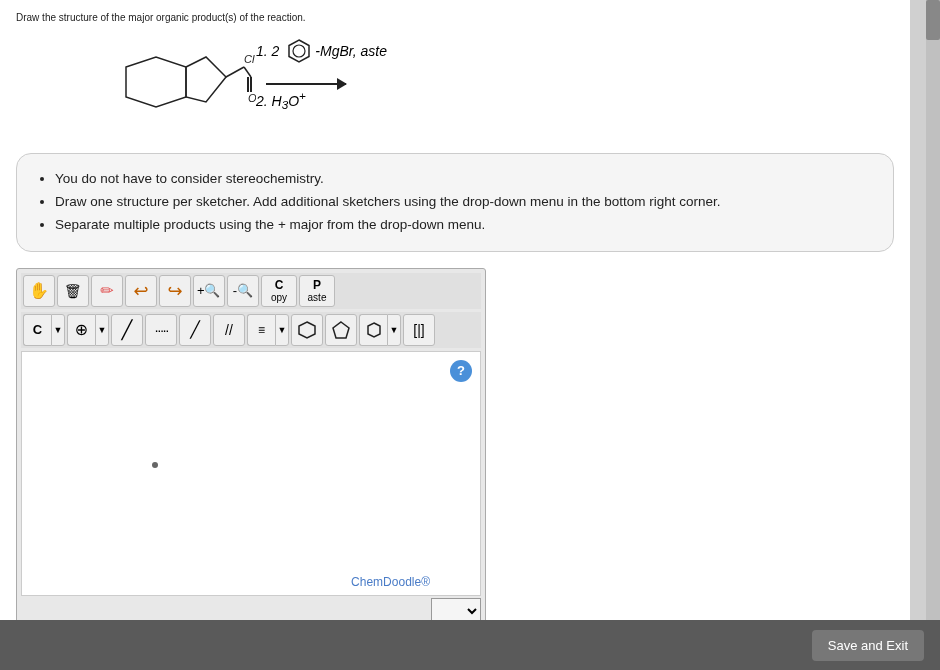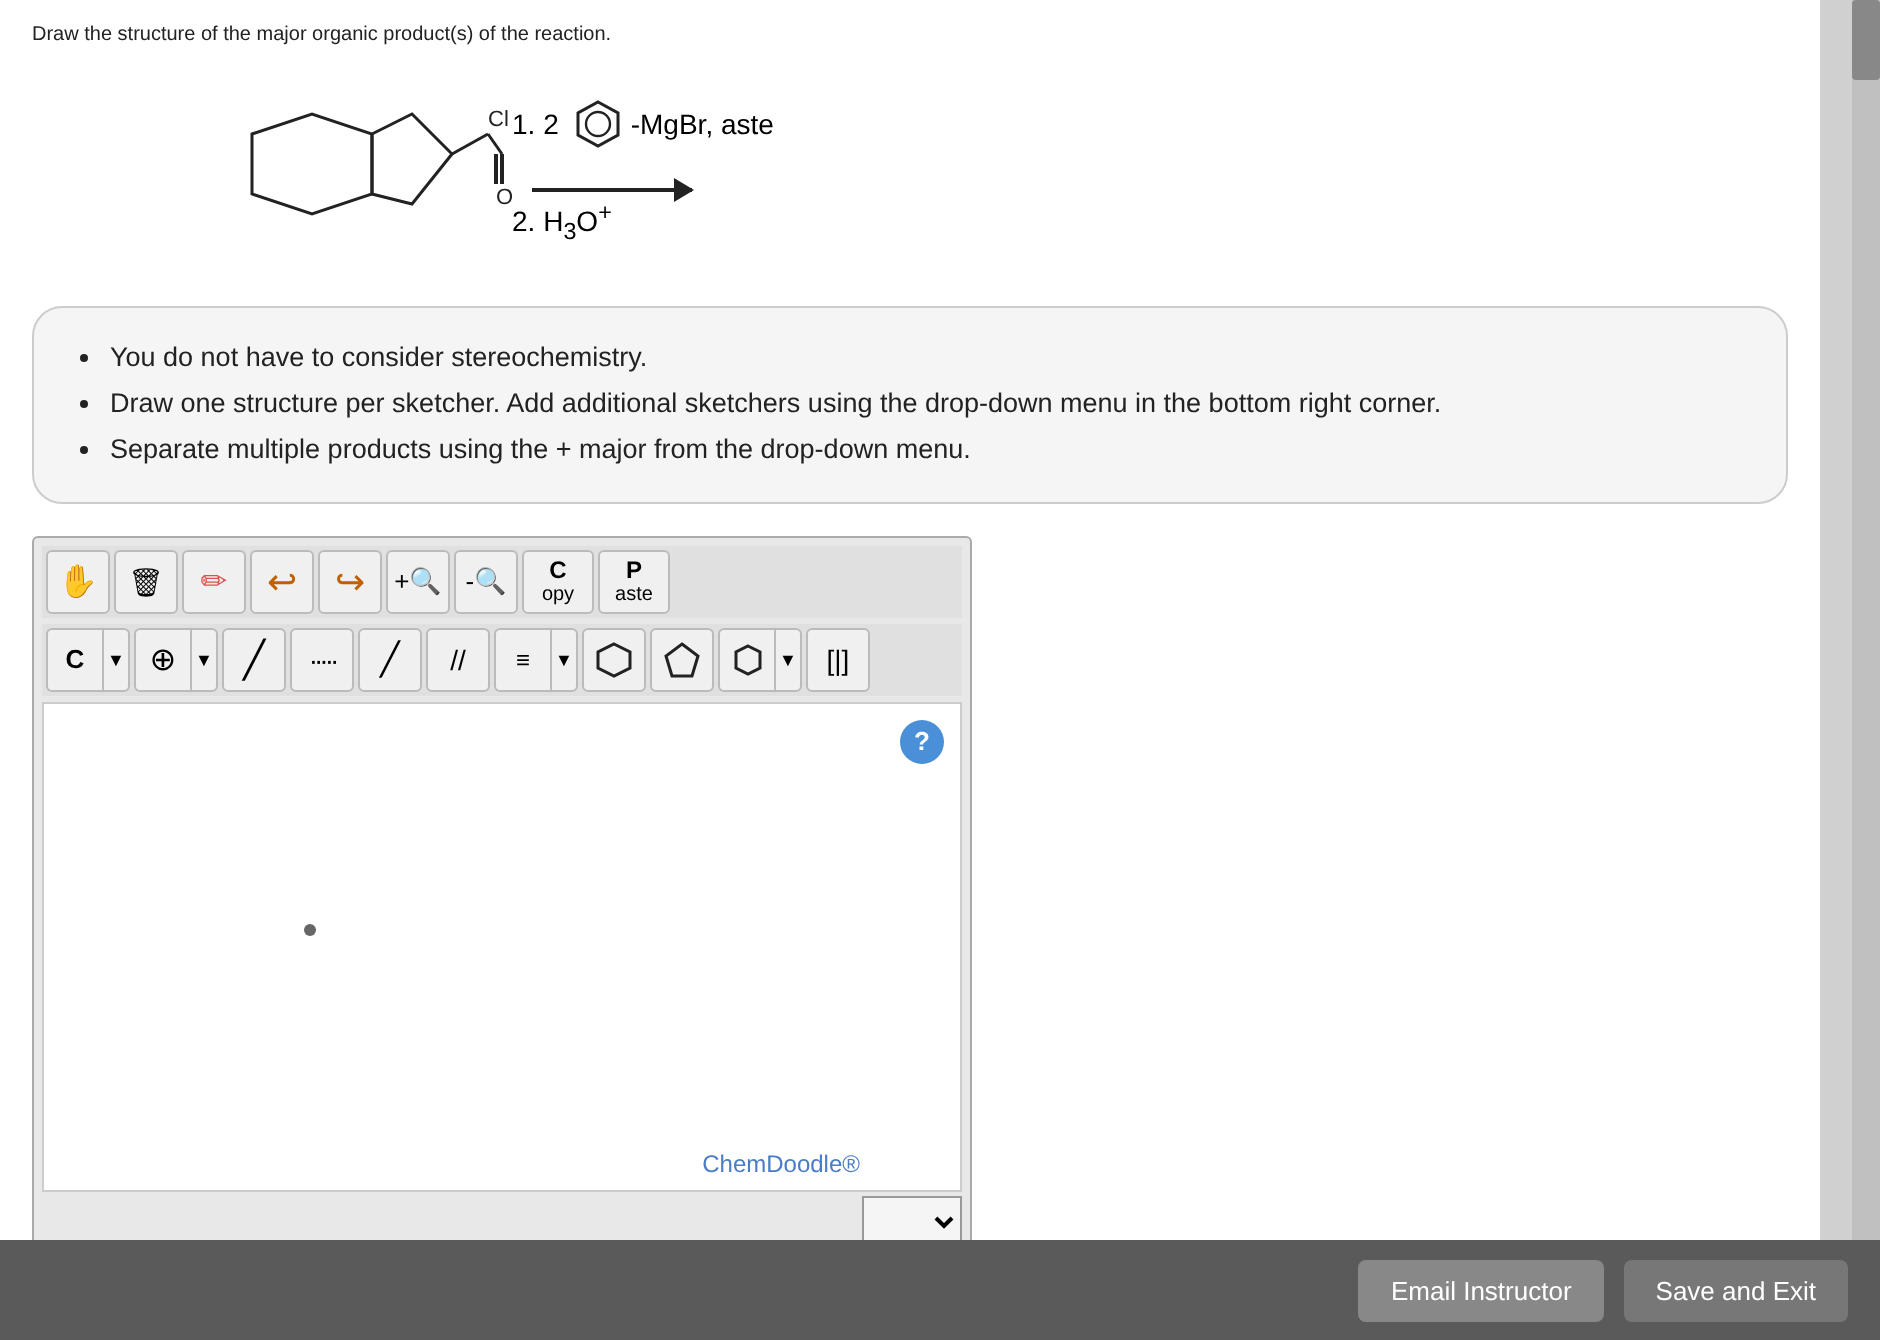--- a/index.html
+++ b/index.html
@@ -20,23 +20,23 @@
       top: 0; left: 0;
       padding: 12px 16px;
     }
     .question-text {
       font-size: 10px;
       margin-bottom: 14px;
       color: #222;
     }
     .reaction-area {
       display: flex;
-      align-items: center;
       margin-bottom: 16px;
       margin-left: 80px;
+      font-style: italic;
     }
     .condition-line {
       display: flex;
       align-items: center;
       margin-bottom: 4px;
     }
     .arrow-line {
       width: 80px;
       height: 2px;
       background: #222;
@@ -418,15 +418,14 @@
       <span class="chevron-right"></span>
     </button>
   </div>
 </div>
 
 <div class="scrollbar">
   <div class="scrollbar-thumb"></div>
 </div>
 
 <div class="bottom-bar">
-  <button class="bottom-btn">Email Instructor</button>
   <button class="bottom-btn bottom-btn-primary">Save and Exit</button>
 </div>
 
 </body></html>

